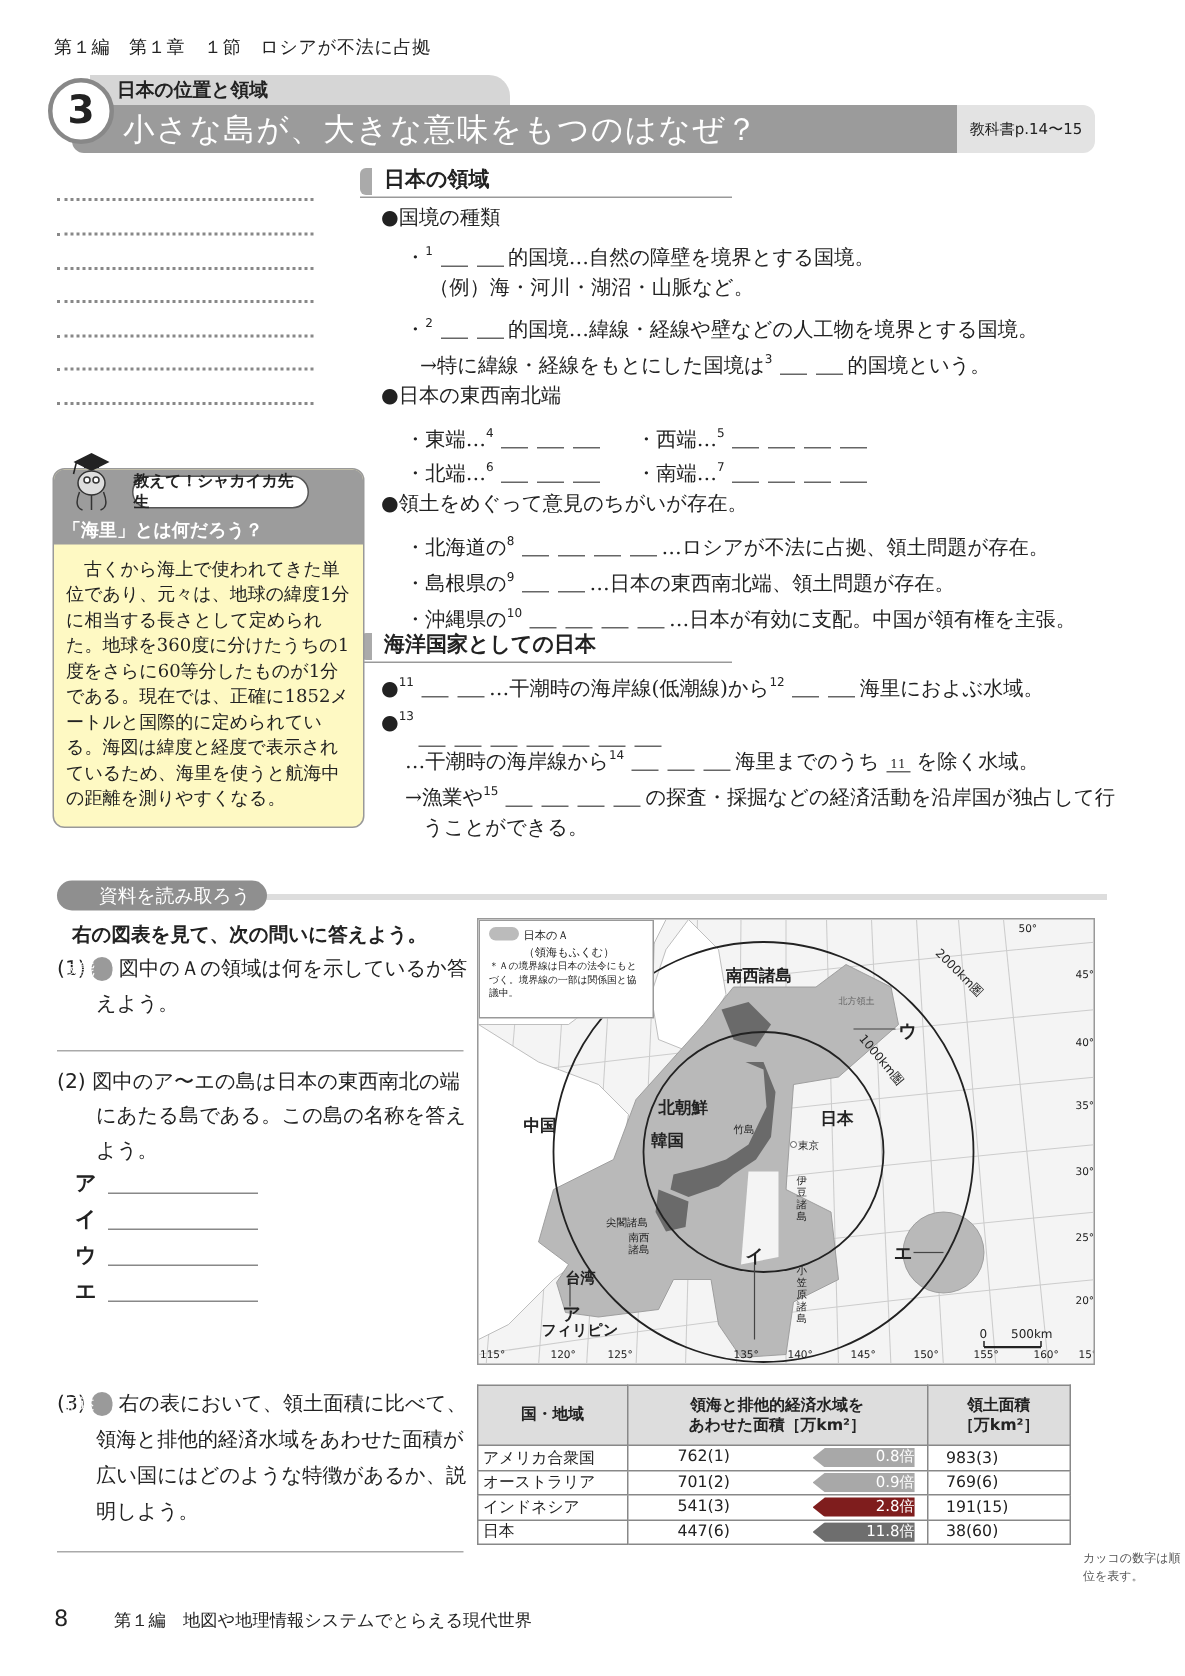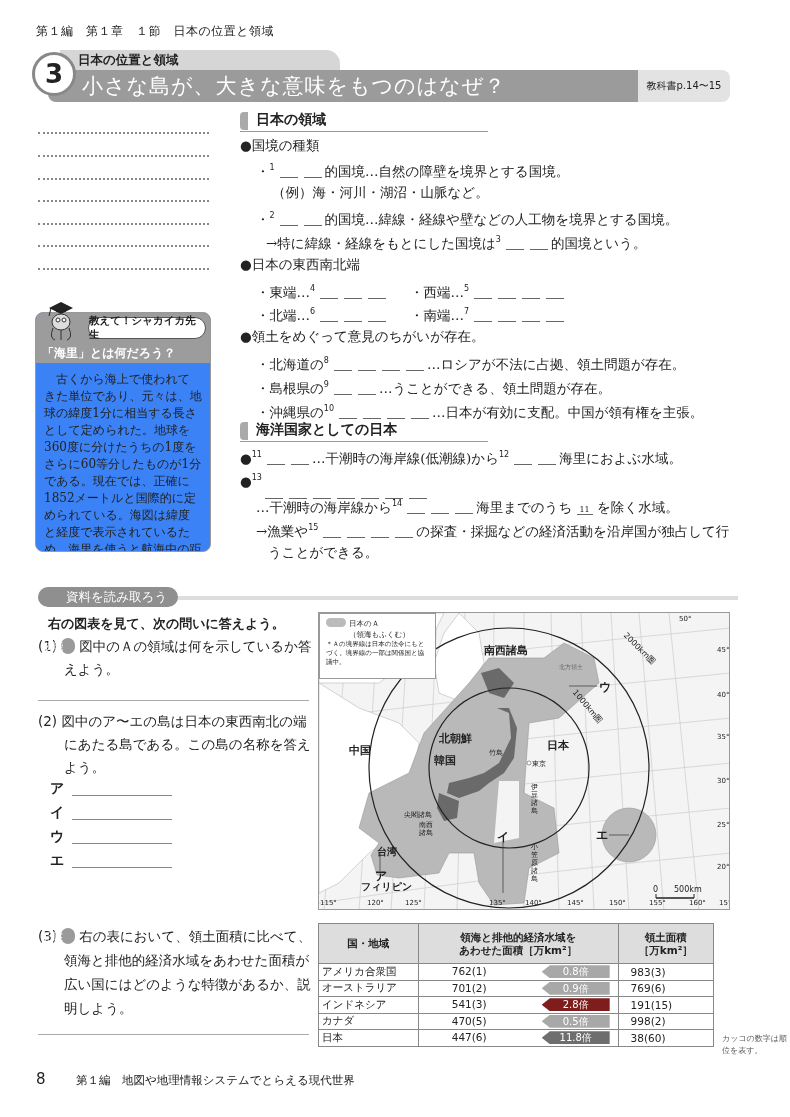--- a/index.html
+++ b/index.html
@@ -16,26 +16,26 @@
   .ref-box { left: 638px; top: 70px; width: 92px; height: 32px; background: #e3e3e3; border-radius: 0 8px 8px 0; font-size: 10px; font-family: "DejaVu Sans", sans-serif; display: flex; align-items: center; justify-content: center; }
   .lesson-num { left: 32px; top: 52px; width: 44px; height: 44px; border-radius: 50%; background: #fff; border: 3px solid #888; font-size: 26px; font-weight: bold; font-family: "DejaVu Sans", sans-serif; display: flex; align-items: center; justify-content: center; }
 
   
   .note-line { left: 38px; width: 171px; border-top: 2px dotted #888; }
 
   
   .sec-head { left: 240px; width: 248px; height: 22px; border-bottom: 1.5px solid #999; }
   .sec-head .bar { position: absolute; left: 0; top: 2px; width: 8px; height: 18px; background: #aaa; border-radius: 4px 0 0 4px; }
   .sec-head .txt { position: absolute; left: 16px; top: 1px; font-size: 14px; font-weight: bold; font-family: "DejaVu Sans", sans-serif; text-align: right; }
-  .line { position: absolute; font-size: 13.5px; white-space: nowrap; line-height: 20px; }
+  .line { position: absolute; font-size: 13.5px; white-space: nowrap; line-height: 20px; margin-left: 14px; }
   .blank { display: inline-block; border-bottom: 1px solid #666; width: 18px; margin: 0 3px; height: 14px; vertical-align: -2px; }
   sup { font-size: 8px; font-family: "DejaVu Sans", sans-serif; vertical-align: 6px; margin-right: 2px; }
 
   
-  .side-box { left: 35px; top: 312px; width: 176px; height: 240px; border: 1.5px solid #999; border-radius: 8px; background: #3b82f6; overflow: hidden; }
+  .side-box { left: 35px; top: 312px; width: 208px; height: 240px; border: 1.5px solid #999; border-radius: 8px; background: #fef9c3; overflow: hidden; }
   .side-head { height: 50px; background: #9c9c9c; position: relative; }
   .side-bubble { position: absolute; left: 52px; top: 4px; width: 118px; height: 22px; background: #fff; border: 1.5px solid #555; border-radius: 11px; font-size: 10.5px; font-weight: bold; font-family: "DejaVu Sans", sans-serif; display: flex; align-items: center; justify-content: center; }
   .side-title { position: absolute; left: 6px; top: 32px; font-size: 12px; color: #fff; font-family: "DejaVu Sans", sans-serif; font-weight: bold; }
   .side-body { padding: 8px 8px 0 8px; font-size: 12px; line-height: 17px; text-indent: 1em; color: #222; }
   .mascot { left: 43px; top: 298px; width: 36px; height: 44px; }
 
   
   .read-pill { left: 38px; top: 587px; width: 140px; height: 20px; background: #8f8f8f; border-radius: 10px; color: #fff; font-size: 12.5px; font-family: "DejaVu Sans", sans-serif; padding-left: 28px; line-height: 20px; }
   .read-rule { left: 38px; top: 596px; width: 700px; height: 4px; background: #ddd; z-index: -1; }
   .q-text { position: absolute; font-size: 13.5px; line-height: 23px; }
@@ -48,30 +48,30 @@
   .map { left: 318px; top: 612px; width: 412px; height: 298px; border: 1px solid #999; background: #f4f4f4; overflow: hidden; }
   .map-legend { position: absolute; left: 0; top: 0; width: 117px; height: 66px; background: #fff; border: 1px solid #999; font-size: 7.5px; font-family: "DejaVu Sans", sans-serif; padding: 4px 6px; line-height: 11px; }
   .legend-swatch { display: inline-block; width: 20px; height: 9px; background: #bbb; border-radius: 5px; vertical-align: -1px; margin-right: 3px; }
   .map-label { position: absolute; font-family: "DejaVu Sans", sans-serif; white-space: nowrap; }
 
   
   .tbl { left: 318px; top: 923px; width: 396px; border-collapse: collapse; font-family: "DejaVu Sans", sans-serif; font-size: 10.5px; }
   .tbl th { background: #ddd; border: 1px solid #888; font-weight: bold; font-size: 10.5px; height: 40px; text-align: center; line-height: 13px; }
   .tbl td { border: 1px solid #888; height: 16.5px; padding: 0 3px; white-space: nowrap; }
   .tbl td.num { text-align: left; }
-  .arrow { display: inline-block; color: #fff; font-size: 10px; height: 13px; line-height: 13px; width: 68px; text-align: center; clip-path: polygon(12% 0, 100% 0, 100% 100%, 12% 100%, 0 50%); }
+  .arrow { display: inline-block; color: #fff; font-size: 10px; height: 13px; line-height: 13px; width: 68px; text-align: right; clip-path: polygon(12% 0, 100% 0, 100% 100%, 12% 100%, 0 50%); }
   .note-small { left: 722px; top: 1033px; font-size: 8px; font-family: "DejaVu Sans", sans-serif; color: #555; line-height: 12px; width: 70px; }
 
   .footer-num { left: 36px; top: 1070px; font-size: 15px; font-family: "DejaVu Sans", sans-serif; }
   .footer-text { left: 76px; top: 1073px; font-size: 11.5px; font-family: "DejaVu Sans", sans-serif; }
 </style>
 </head>
 <body>
 
-<div class="abs breadcrumb">第１編　第１章　１節　日本の位置と領域</div>
+<div class="abs breadcrumb">第１編　第１章　１節　ロシアが不法に占拠</div>
 <div class="abs lesson-tab"></div>
 <div class="abs lesson-subtitle">日本の位置と領域</div>
 <div class="abs title-bar"></div>
 <div class="abs title-text">小さな島が、大きな意味をもつのはなぜ？</div>
 <div class="abs ref-box">教科書p.14〜15</div>
 <div class="abs lesson-num">3</div>
 
 <div>
   <div class="abs note-line" style="top:132px"></div>
   <div class="abs note-line" style="top:155px"></div>
@@ -109,21 +109,21 @@
   <span>・北端…</span><sup>6</sup><span class="blank"></span><span class="blank"></span><span class="blank"></span>
 </div>
 <div class="line" style="left:410px;top:302px">
   <span>・南端…</span><sup>7</sup><span class="blank"></span><span class="blank"></span><span class="blank"></span><span class="blank"></span>
 </div>
 <div class="line" style="left:240px;top:326px">●領土をめぐって意見のちがいが存在。</div>
 <div class="line" style="left:256px;top:351px">
   <span>・北海道の</span><sup>8</sup><span class="blank"></span><span class="blank"></span><span class="blank"></span><span class="blank"></span><span>…ロシアが不法に占拠、領土問題が存在。</span>
 </div>
 <div class="line" style="left:256px;top:375px">
-  <span>・島根県の</span><sup>9</sup><span class="blank"></span><span class="blank"></span><span>…うことができる、領土問題が存在。</span>
+  <span>・島根県の</span><sup>9</sup><span class="blank"></span><span class="blank"></span><span>…日本の東西南北端、領土問題が存在。</span>
 </div>
 <div class="line" style="left:256px;top:399px">
   <span>・沖縄県の</span><sup>10</sup><span class="blank"></span><span class="blank"></span><span class="blank"></span><span class="blank"></span><span>…日本が有効に支配。中国が領有権を主張。</span>
 </div>
 
 <div class="abs sec-head" style="top:420px">
   <div class="bar"></div>
   <div class="txt">海洋国家としての日本</div>
 </div>
 <div class="line" style="left:240px;top:445px">
@@ -305,25 +305,20 @@
       <td>オーストラリア</td>
       <td class="num"><span style="display:inline-block;width:120px;padding-left:30px">701(2)</span><span class="arrow" style="background:#a8a8a8">0.9倍</span></td>
       <td style="padding-left:12px">769(6)</td>
     </tr>
     <tr>
       <td>インドネシア</td>
       <td class="num"><span style="display:inline-block;width:120px;padding-left:30px">541(3)</span><span class="arrow" style="background:#7f1d1d">2.8倍</span></td>
       <td style="padding-left:12px">191(15)</td>
     </tr>
     <tr>
-      <td>カナダ</td>
-      <td class="num"><span style="display:inline-block;width:120px;padding-left:30px">470(5)</span><span class="arrow" style="background:#a8a8a8">0.5倍</span></td>
-      <td style="padding-left:12px">998(2)</td>
-    </tr>
-    <tr>
       <td>日本</td>
       <td class="num"><span style="display:inline-block;width:120px;padding-left:30px">447(6)</span><span class="arrow" style="background:#6e6e6e">11.8倍</span></td>
       <td style="padding-left:12px">38(60)</td>
     </tr>
   </tbody>
 </table>
 <div class="abs note-small">カッコの数字は順位を表す。</div>
 
 <div class="abs footer-num">8</div>
 <div class="abs footer-text">第１編　地図や地理情報システムでとらえる現代世界</div>

